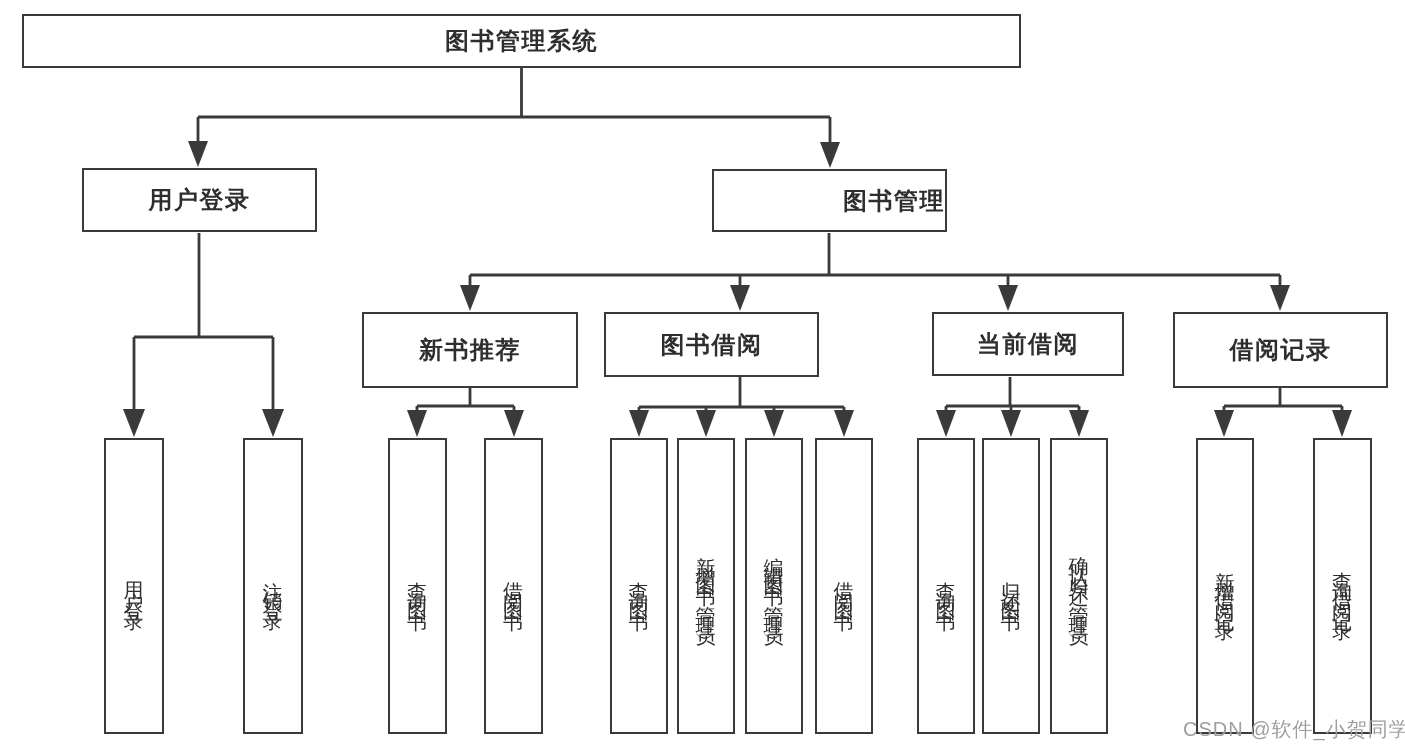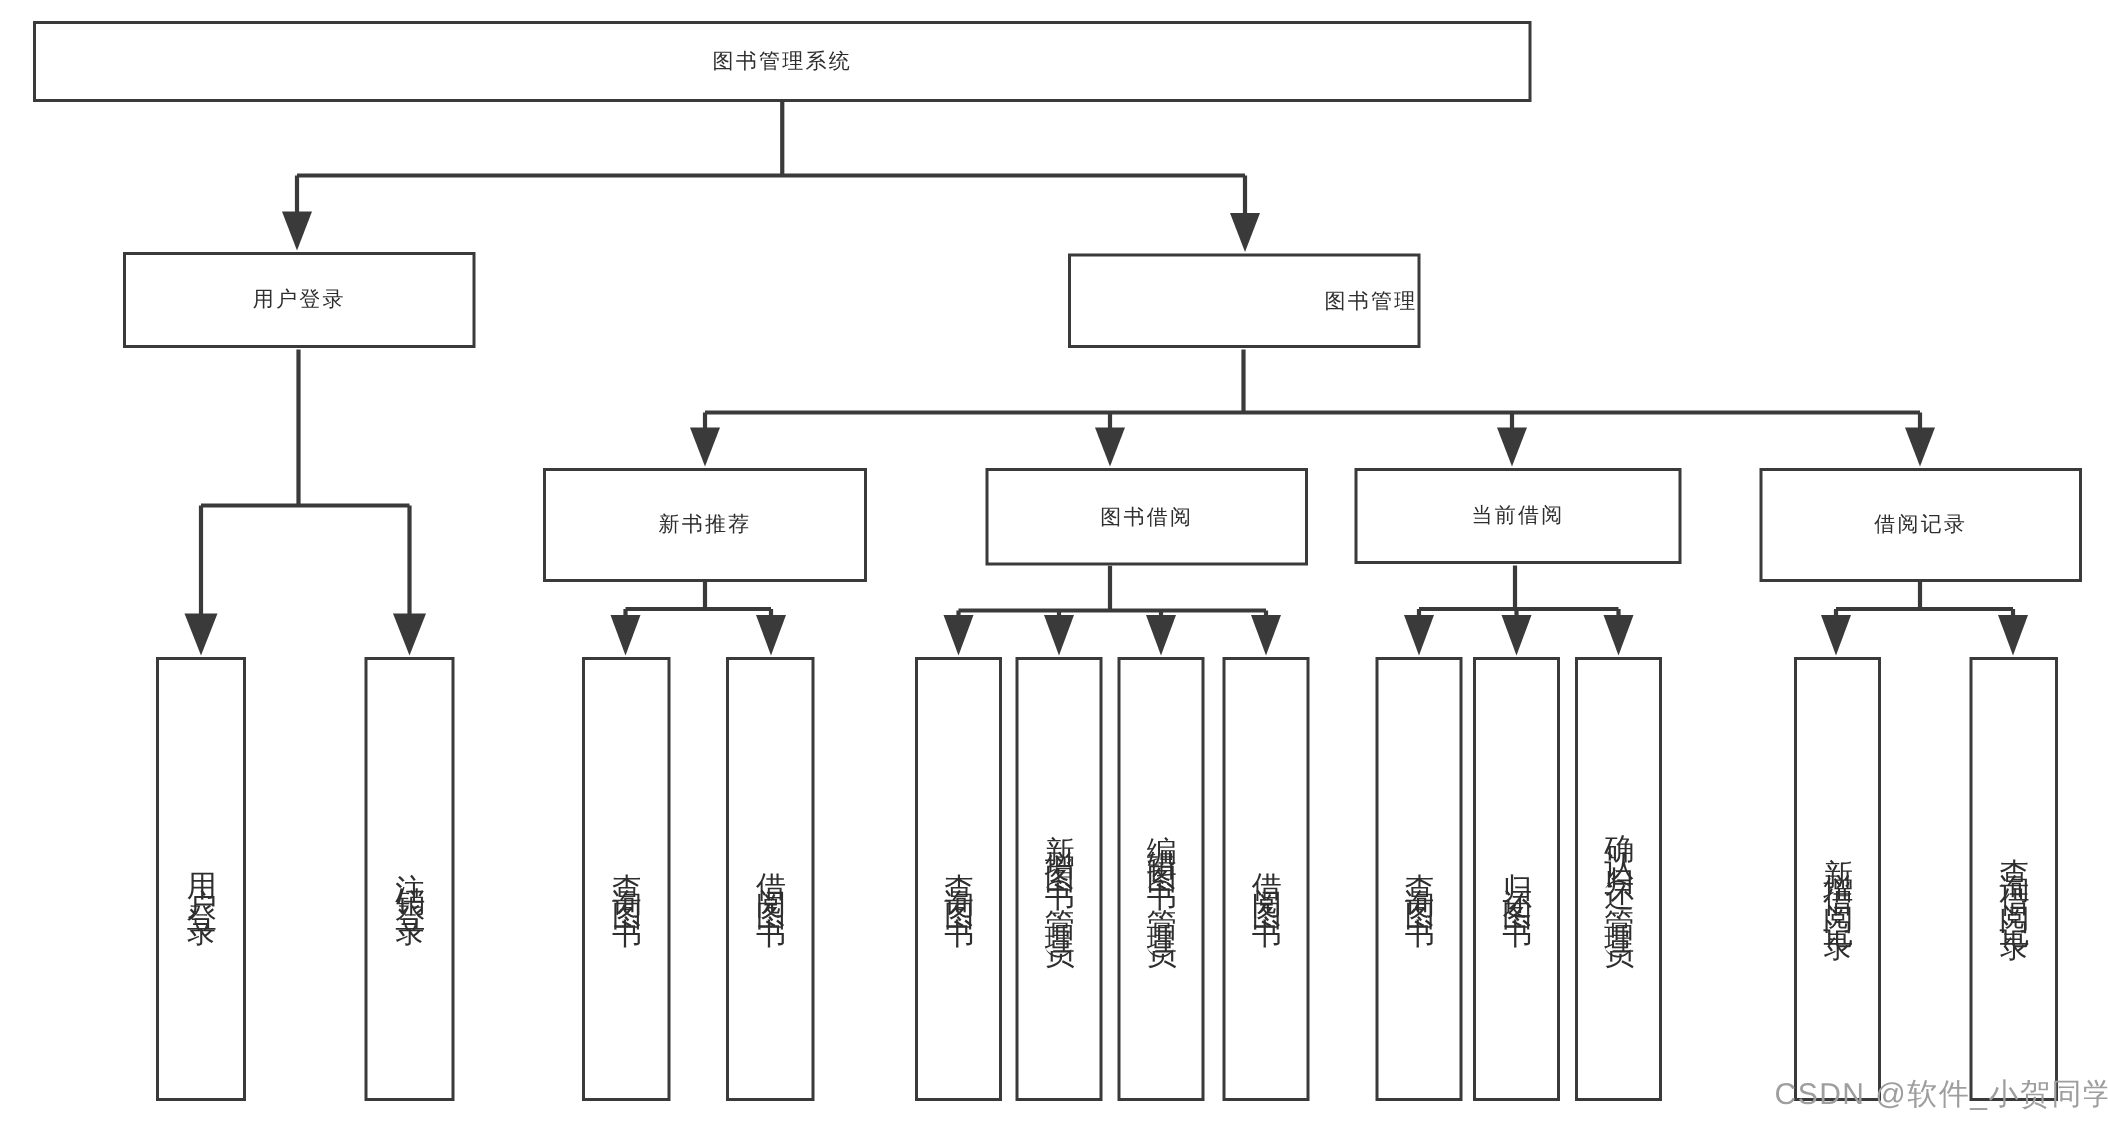--- a/index.html
+++ b/index.html
@@ -25,23 +25,24 @@
   .box {
     position: absolute;
     box-sizing: border-box;
     border: 2.5px solid #3a3a3a;
     background: #ffffff;
     display: flex;
     align-items: center;
     justify-content: center;
   }
   .box.h span {
-    font-size: 14px;
+    font-size: 24px;
     letter-spacing: 1.5px;
     white-space: nowrap;
+    font-weight: bold;
   }
   .box.v span {
     writing-mode: vertical-rl;
     text-orientation: mixed;
     font-size: 20px;
     line-height: 1;
     letter-spacing: 10px;
   }
   .watermark {
     position: absolute;
@@ -112,24 +113,24 @@
   <div class="box h" style="left:82px; top:168px; width:235px; height:64px;">
     <span>用户登录</span>
   </div>
   <div class="box h" style="left:712px; top:169px; width:235px; height:63px;justify-content:flex-end;">
     <span>图书管理</span>
   </div>
 
   <div class="box h" style="left:362px; top:312px; width:216px; height:76px;">
     <span>新书推荐</span>
   </div>
-  <div class="box h" style="left:657px; top:312px; width:215px; height:65px;">
+  <div class="box h" style="left:604px; top:312px; width:215px; height:65px;">
     <span>图书借阅</span>
   </div>
-  <div class="box h" style="left:903px; top:312px; width:218px; height:64px;">
+  <div class="box h" style="left:932px; top:312px; width:192px; height:64px;">
     <span>当前借阅</span>
   </div>
   <div class="box h" style="left:1173px; top:312px; width:215px; height:76px;">
     <span>借阅记录</span>
   </div>
 
   <div class="box v" style="left:104px; top:438px; width:60px; height:296px;">
     <span>用户登录</span>
   </div>
   <div class="box v" style="left:243px; top:438px; width:60px; height:296px;">

